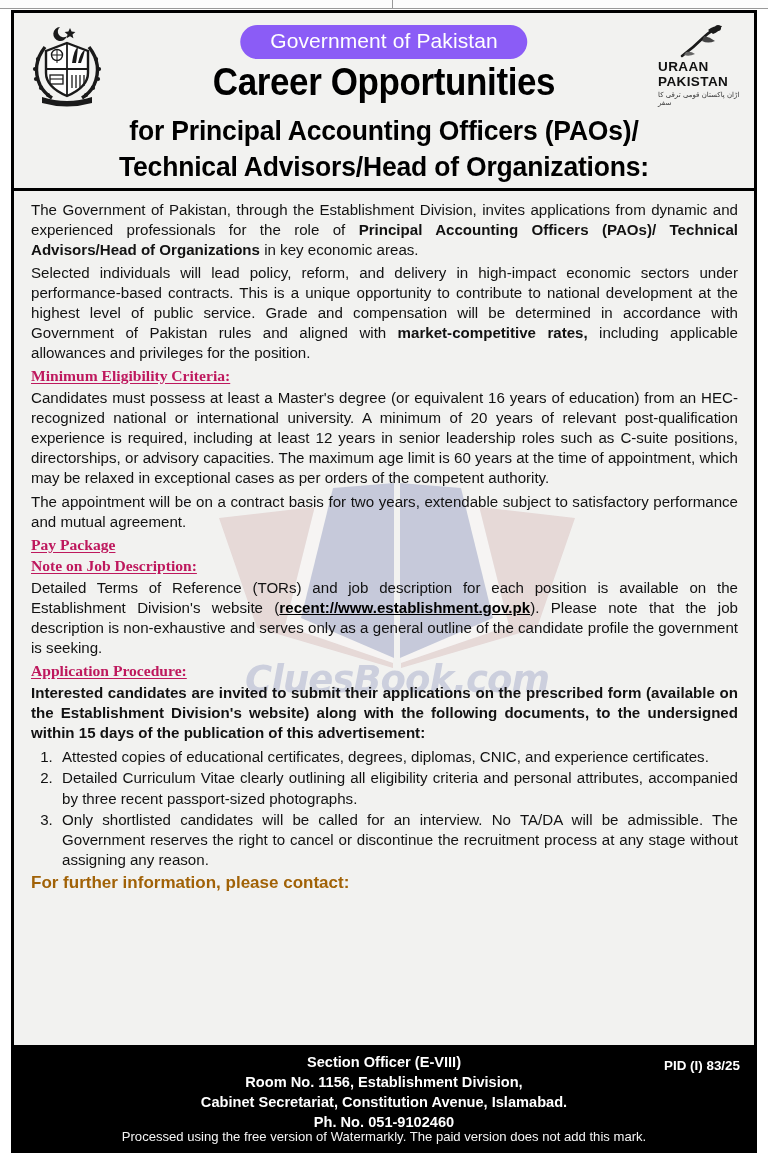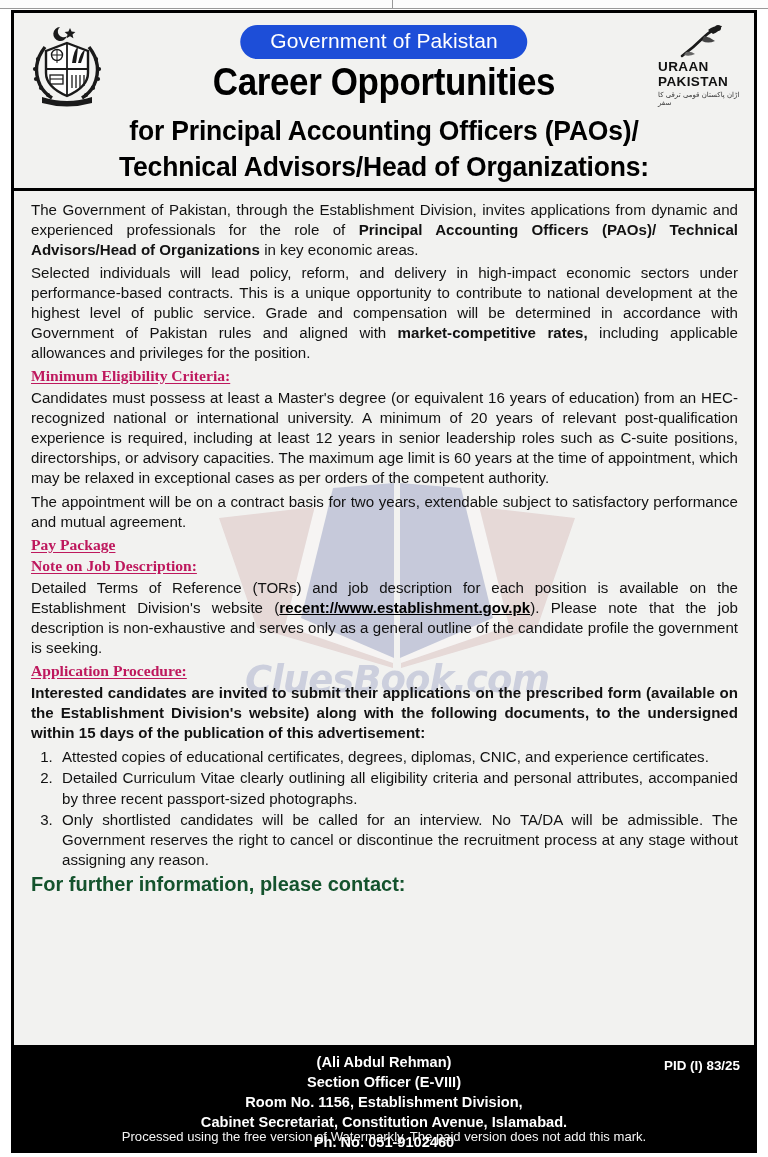--- a/index.html
+++ b/index.html
@@ -107,21 +107,21 @@
     letter-spacing: 0.2px;
     margin-top: 2px;
     font-family: "DejaVu Sans", sans-serif;
   }
 
   .gop-pill {
     position: absolute;
     left: 50%;
     top: 12px;
     transform: translateX(-50%);
-    background: #1d4ed8;
+    background: #8b5cf6;
     color: #fff;
     border-radius: 22px;
     padding: 4px 30px 6px;
     font-size: 21px;
     font-weight: 400;
     letter-spacing: 0.1px;
     font-family: "Liberation Sans", sans-serif;
     white-space: nowrap;
   }
   .title-main {
@@ -192,23 +192,23 @@
   ol.docs {
     margin: 1px 0 2px 0;
     padding-left: 26px;
   }
   ol.docs li {
     margin-bottom: 1px;
     padding-left: 5px;
     text-align: justify;
   }
   .contact-line {
-    font-size: 20px;
-    font-weight: 700;
-    color: #14532d;
+    font-size: 17px;
+    font-weight: 700;
+    color: #a16207;
     margin-top: 3px;
     font-family: "Liberation Sans", sans-serif;
   }
 
   
   .footer {
     position: absolute;
     left: 0;
     bottom: 0;
     width: 740px;
@@ -357,21 +357,20 @@
         <li>Detailed Curriculum Vitae clearly outlining all eligibility criteria and personal attributes, accompanied by three recent passport-sized photographs.</li>
         <li>Only shortlisted candidates will be called for an interview. No TA/DA will be admissible. The Government reserves the right to cancel or discontinue the recruitment process at any stage without assigning any reason.</li>
       </ol>
 
       <div class="contact-line">For further information, please contact:</div>
     </div>
 
     <div class="footer">
       <div class="pid">PID (I) 83/25</div>
       <div class="footer-center">
-        <div>(Ali Abdul Rehman)</div>
         <div>Section Officer (E-VIII)</div>
         <div>Room No. 1156, Establishment Division,</div>
         <div>Cabinet Secretariat, Constitution Avenue, Islamabad.</div>
         <div>Ph. No. 051-9102460</div>
       </div>
       <div class="wm-notice">Processed using the free version of Watermarkly. The paid version does not add this mark.</div>
     </div>
 
   </div>
 </div>

